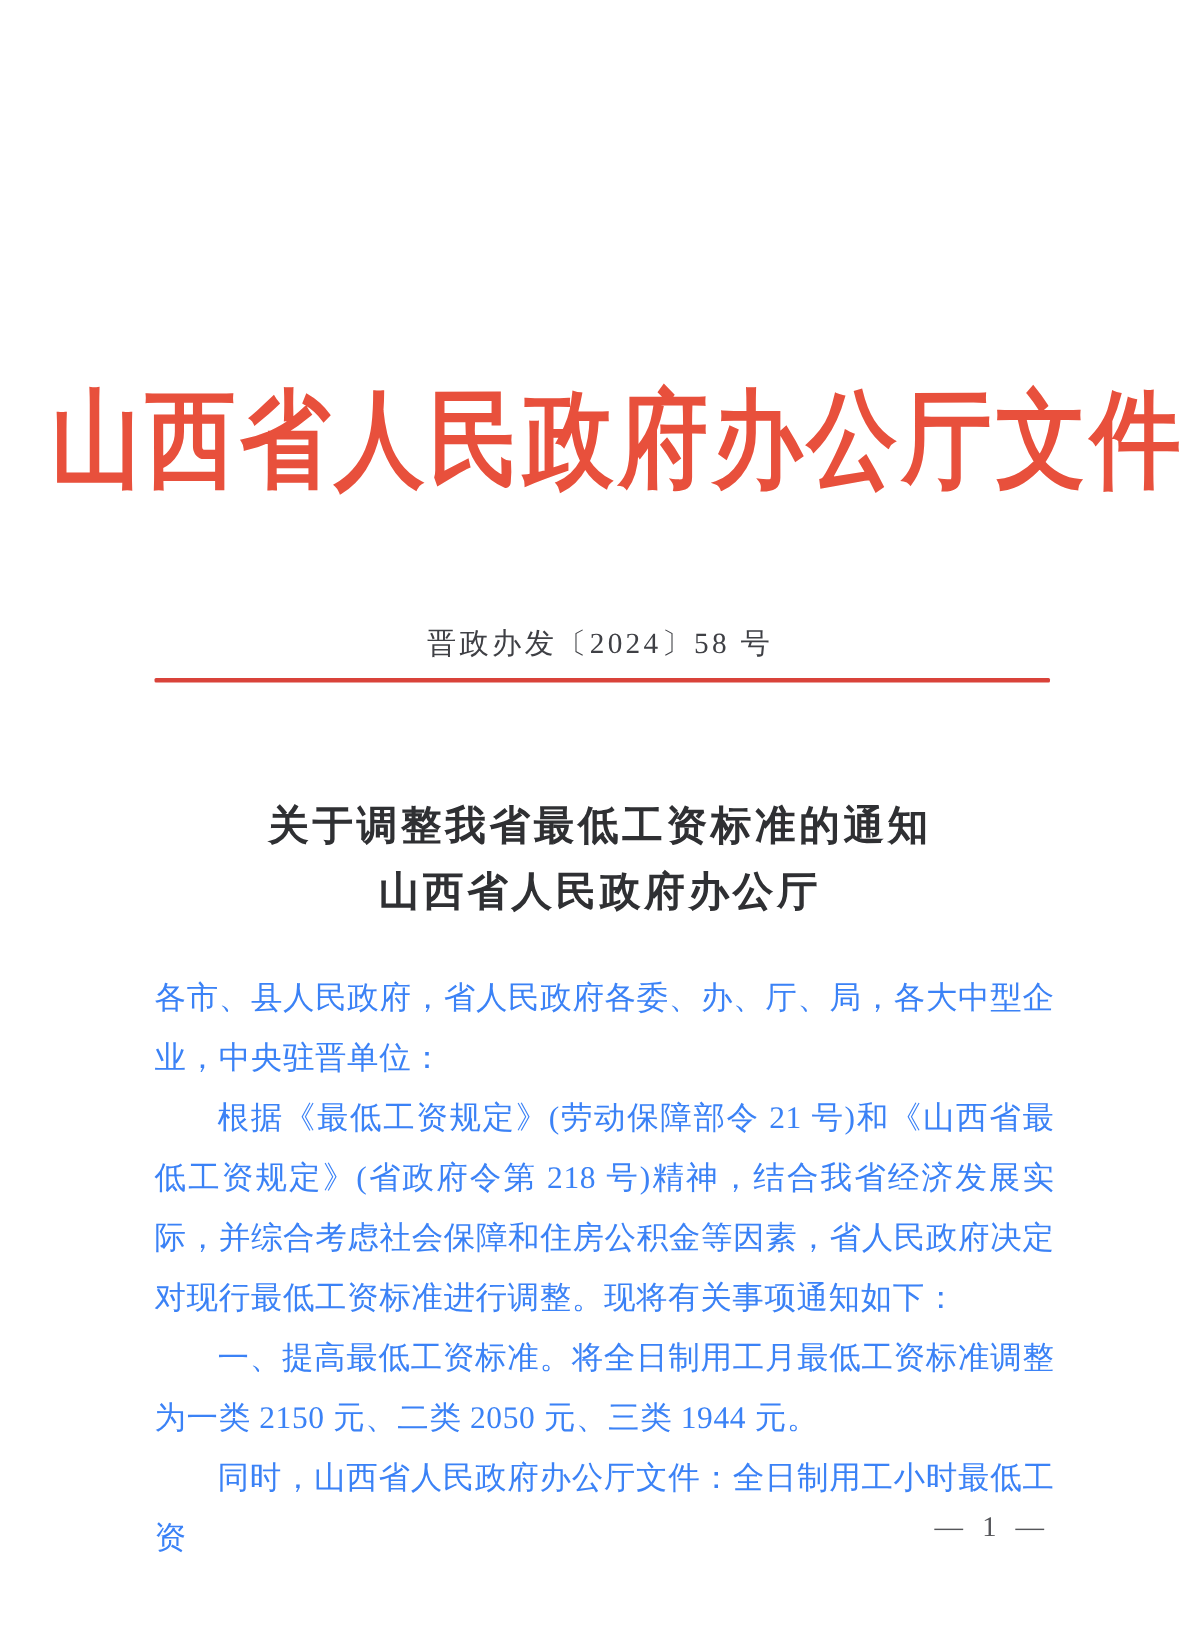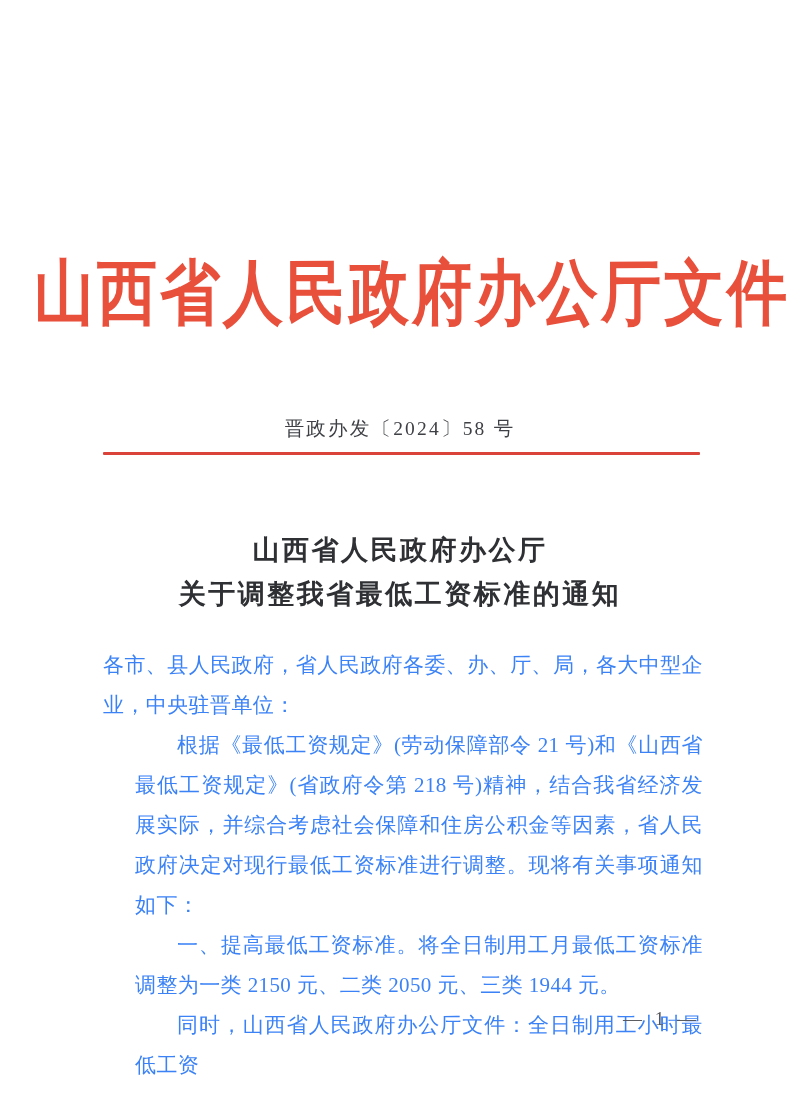--- a/index.html
+++ b/index.html
@@ -96,21 +96,20 @@
     font-size: 21px;
     line-height: 40px;
     color: #3b82f6;
     text-align: justify;
     text-justify: inter-character;
     letter-spacing: 0.4px;
     margin: 0;
   }
   .para.indent {
     text-indent: 2em;
-    margin-left: 32px;
   }
 
   
   .footer {
     position: absolute;
     top: 1008px;
     left: 103px;
     width: 597px;
     text-align: right;
   }
@@ -129,22 +128,22 @@
     <div class="masthead-text">山西省人民政府办公厅文件</div>
   </div>
 
   <div class="docnum">
     <span class="docnum-text">晋政办发〔2024〕58 号</span>
   </div>
 
   <div class="red-rule"></div>
 
   <div class="title-block">
+    <div class="title-line">关于调整我省最低工资标准的通知</div>
     <div class="title-line">山西省人民政府办公厅</div>
-    <div class="title-line">关于调整我省最低工资标准的通知</div>
   </div>
 
   <div class="body-block">
     <p class="para">各市、县人民政府，省人民政府各委、办、厅、局，各大中型企业，中央驻晋单位：</p>
     <p class="para indent">根据《最低工资规定》(劳动保障部令 21 号)和《山西省最低工资规定》(省政府令第 218 号)精神，结合我省经济发展实际，并综合考虑社会保障和住房公积金等因素，省人民政府决定对现行最低工资标准进行调整。现将有关事项通知如下：</p>
     <p class="para indent">一、提高最低工资标准。将全日制用工月最低工资标准调整为一类 2150 元、二类 2050 元、三类 1944 元。</p>
     <p class="para indent">同时，山西省人民政府办公厅文件：全日制用工小时最低工资</p>
   </div>
 
   <div class="footer">

